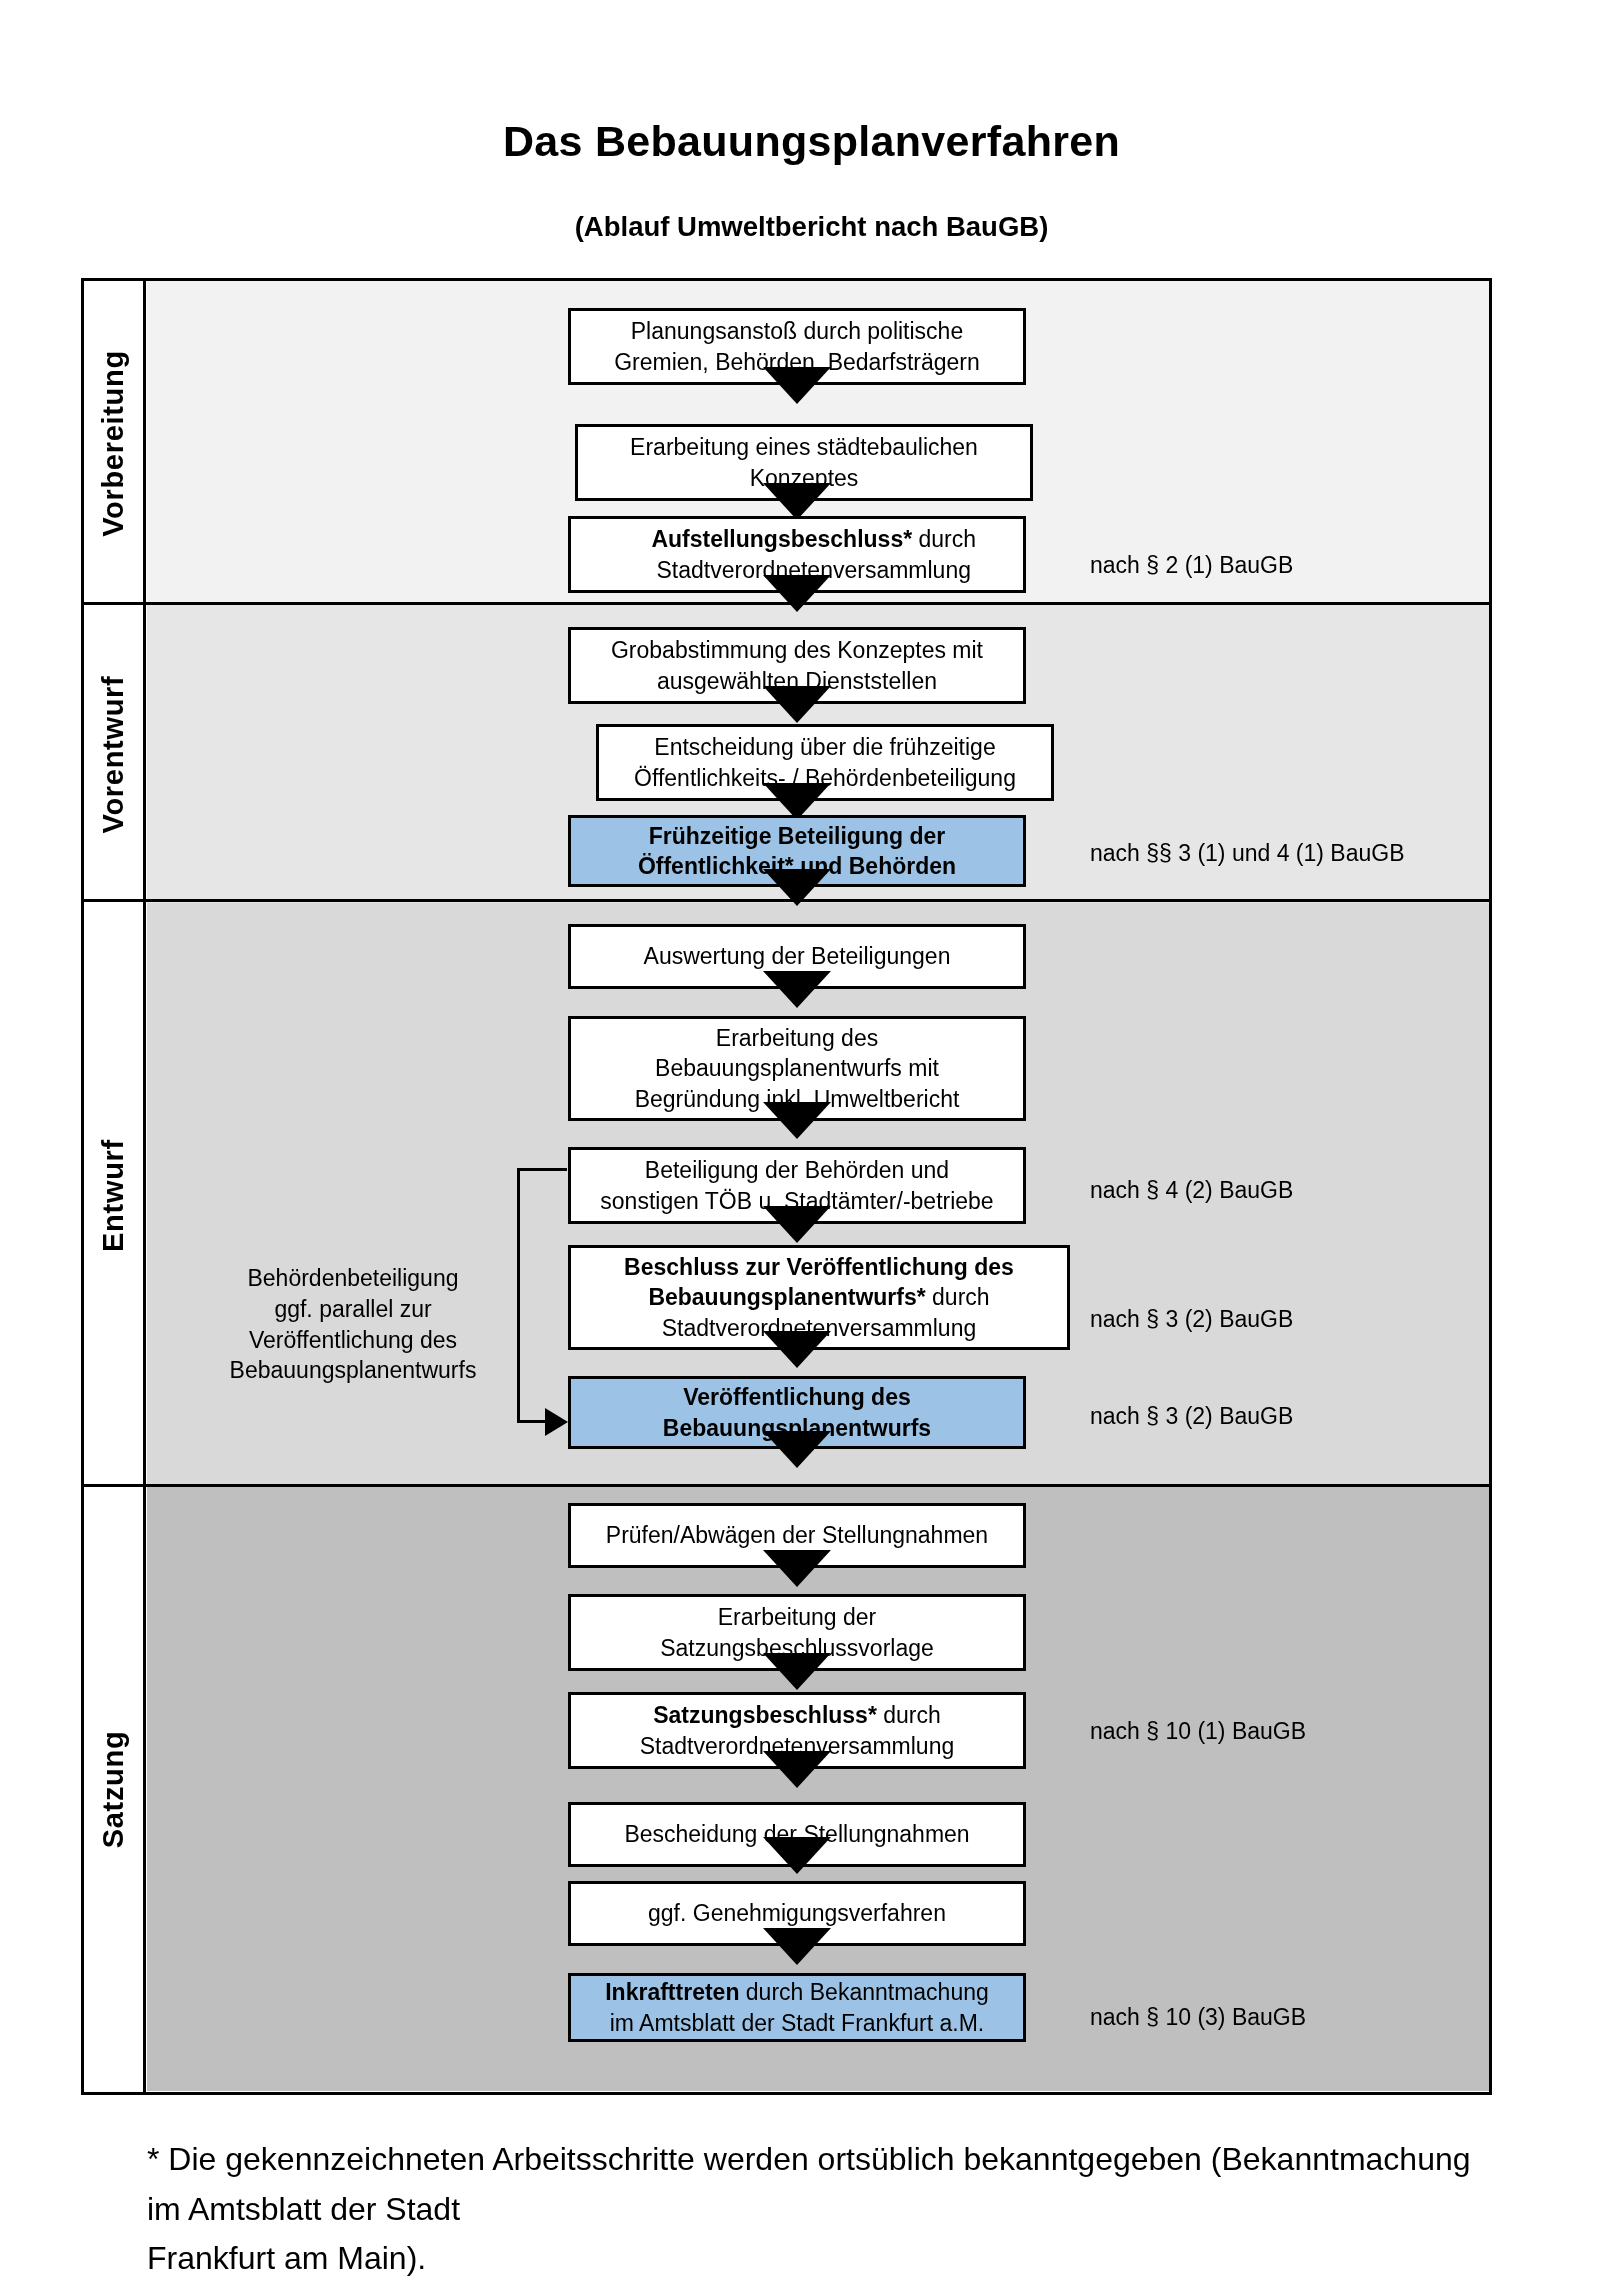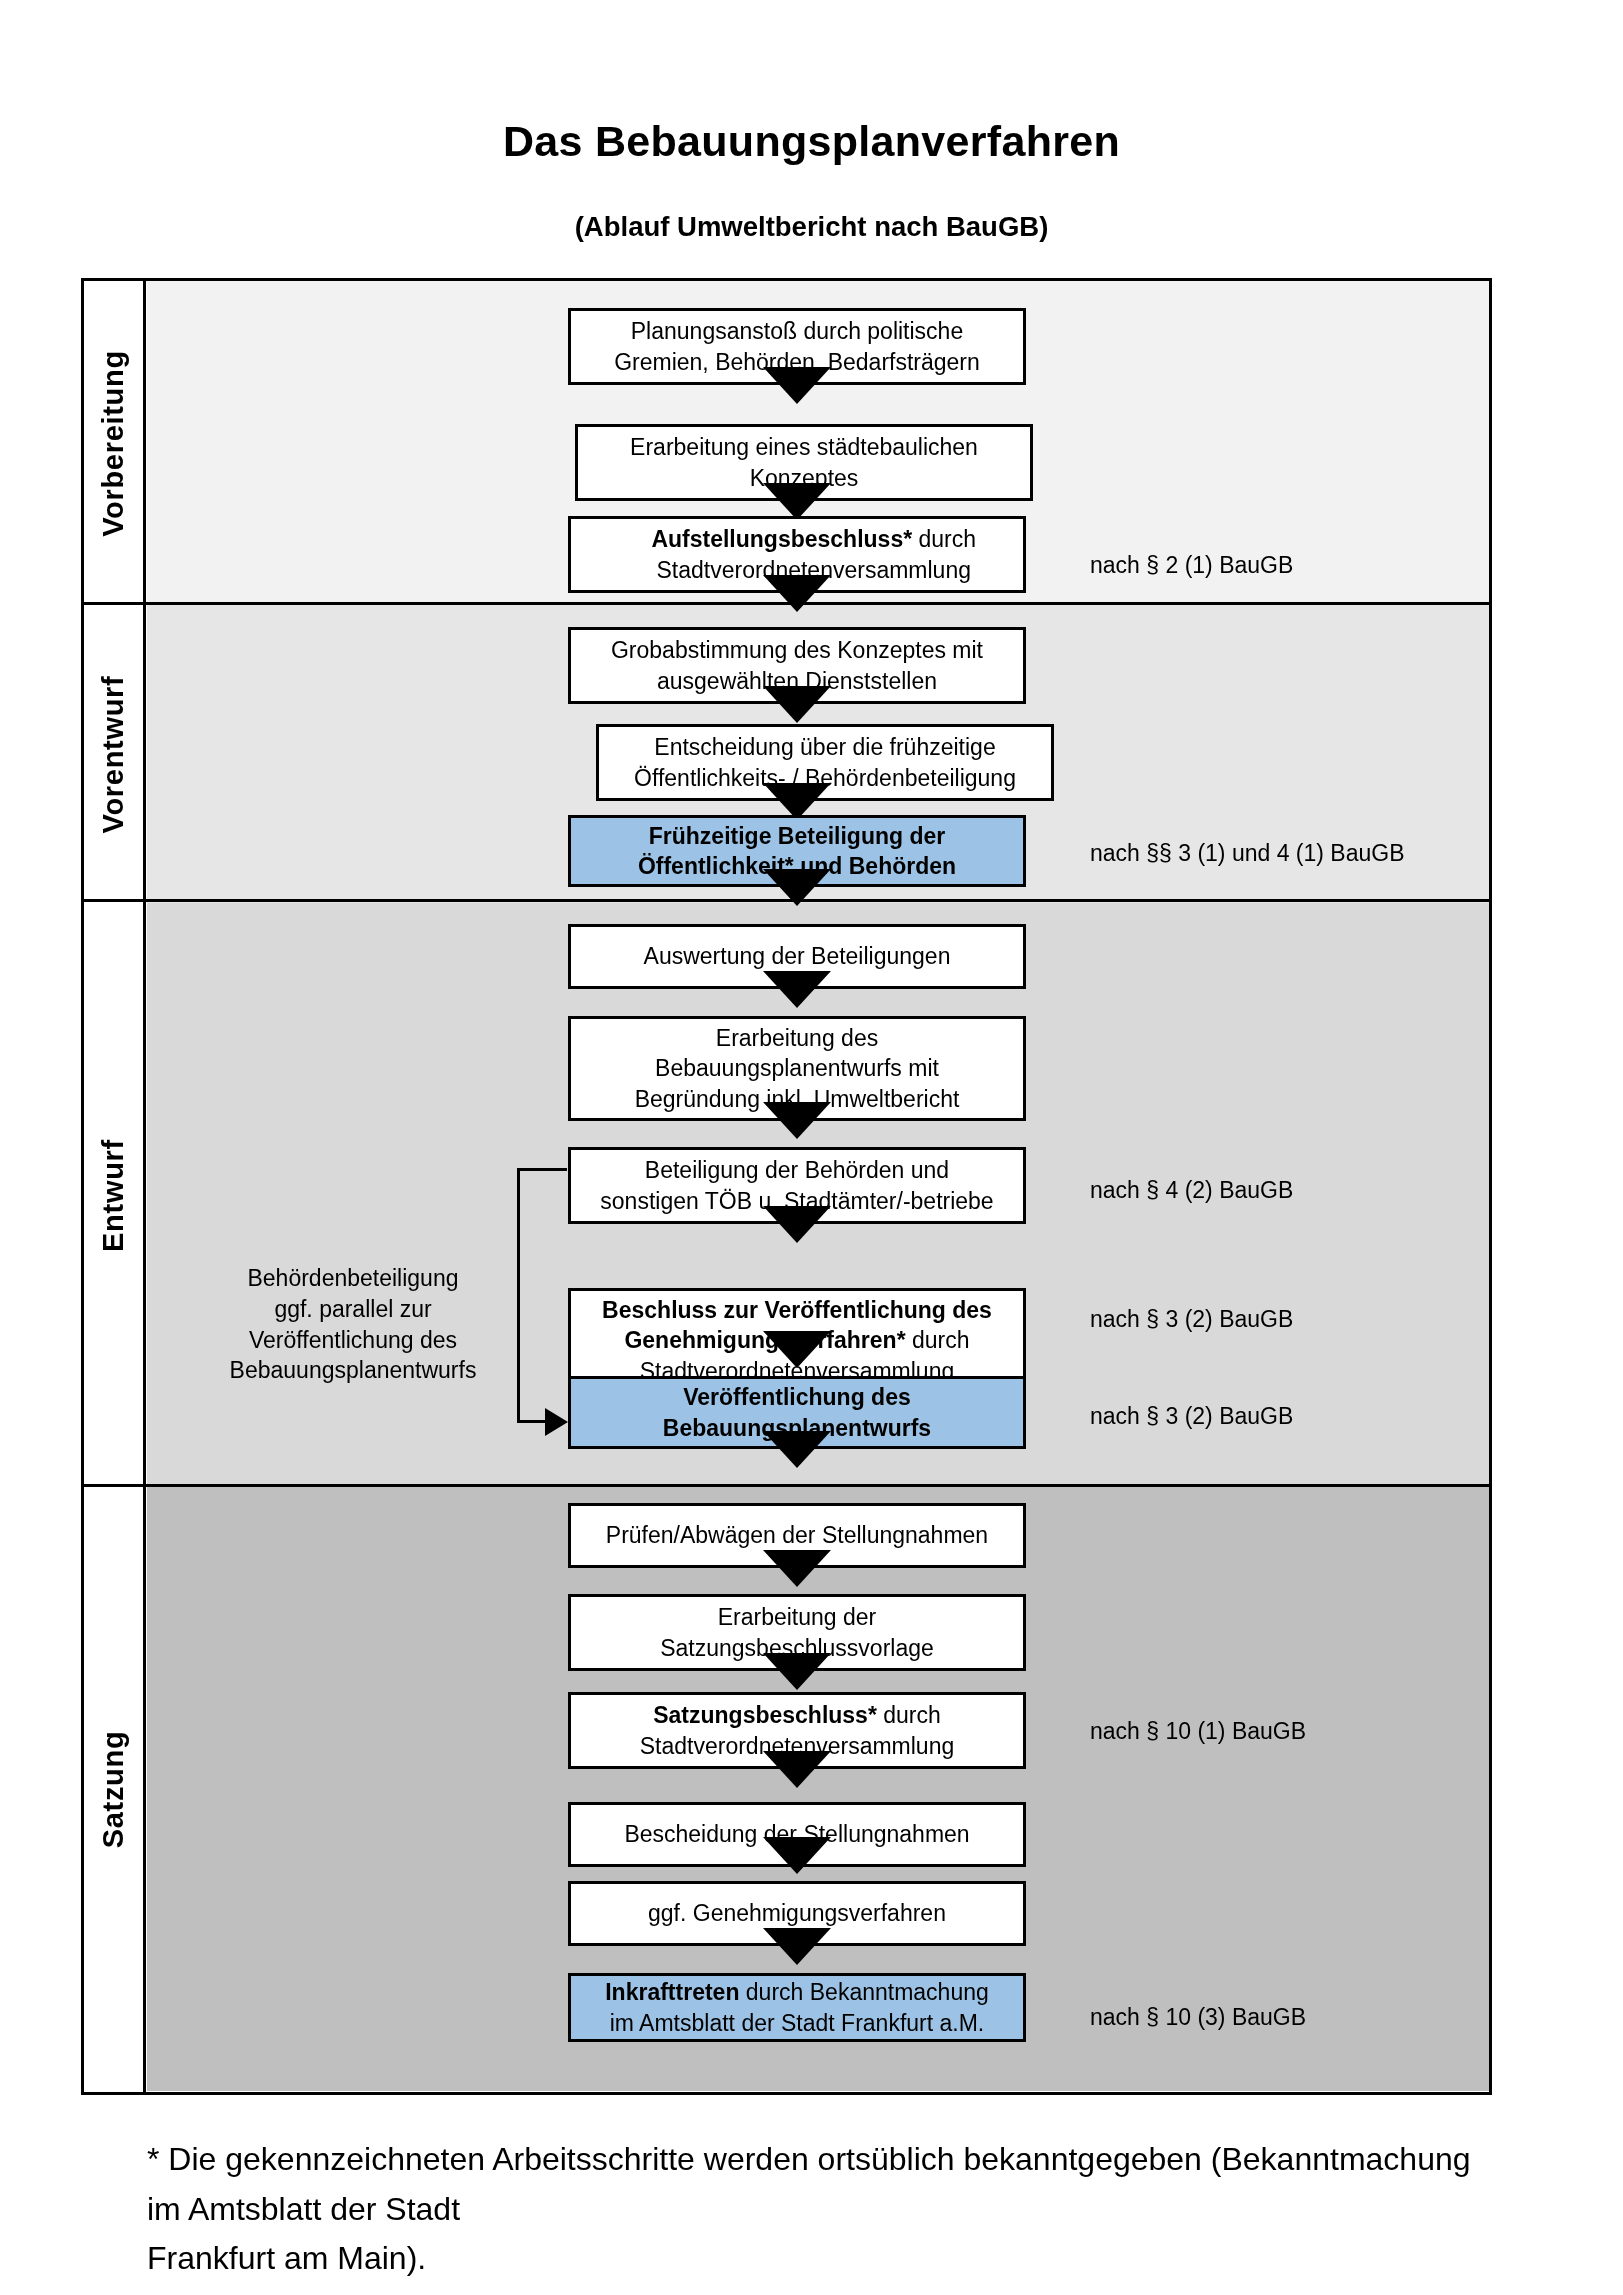--- a/index.html
+++ b/index.html
@@ -197,23 +197,23 @@
         <span class="ln">Erarbeitung des</span>
         <span class="ln">Bebauungsplanentwurfs mit</span>
         <span class="ln">Begründung inkl. Umweltbericht</span>
       </div>
       <div class="arrow" style="left: 763px; top: 1102px;"></div>
       <div class="node" style="left: 568px; top: 1147px; width: 458px; height: 77px;">
         <span class="ln">Beteiligung der Behörden und</span>
         <span class="ln">sonstigen TÖB u. Stadtämter/-betriebe</span>
       </div>
       <div class="arrow" style="left: 763px; top: 1206px;"></div>
-      <div class="node" style="left: 568px; top: 1288px; width: 458px; height: 105px; text-align: right;">
+      <div class="node" style="left: 568px; top: 1245px; width: 502px; height: 105px; text-align: right;">
         <span class="ln"><b>Beschluss zur Veröffentlichung des</b></span>
-        <span class="ln"><b>Genehmigungsverfahren*</b> durch</span>
+        <span class="ln"><b>Bebauungsplanentwurfs*</b> durch</span>
         <span class="ln">Stadtverordnetenversammlung</span>
       </div>
       <div class="arrow" style="left: 763px; top: 1331px;"></div>
       <div class="node blue" style="left: 568px; top: 1376px; width: 458px; height: 73px;">
         <span class="ln"><b>Veröffentlichung des</b></span>
         <span class="ln"><b>Bebauungsplanentwurfs</b></span>
       </div>
       <div class="arrow" style="left: 763px; top: 1431px;"></div>
       <div class="node" style="left: 568px; top: 1503px; width: 458px; height: 65px;">
         <span class="ln">Prüfen/Abwägen der Stellungnahmen</span>

